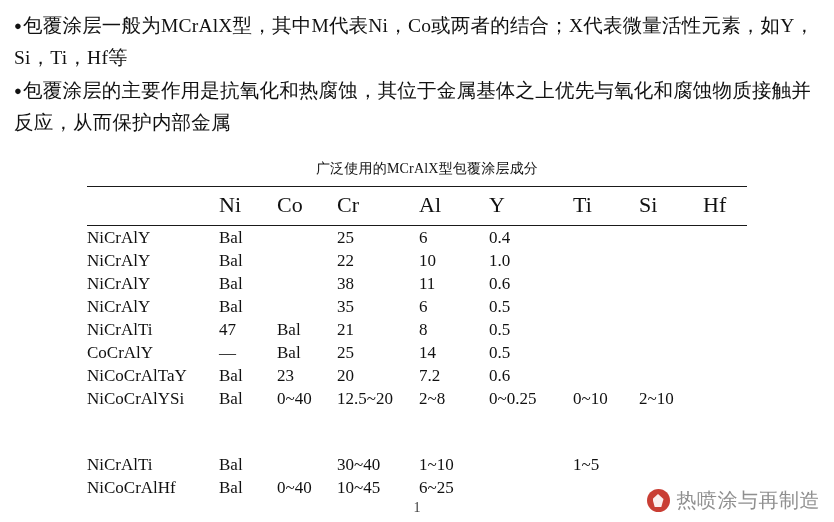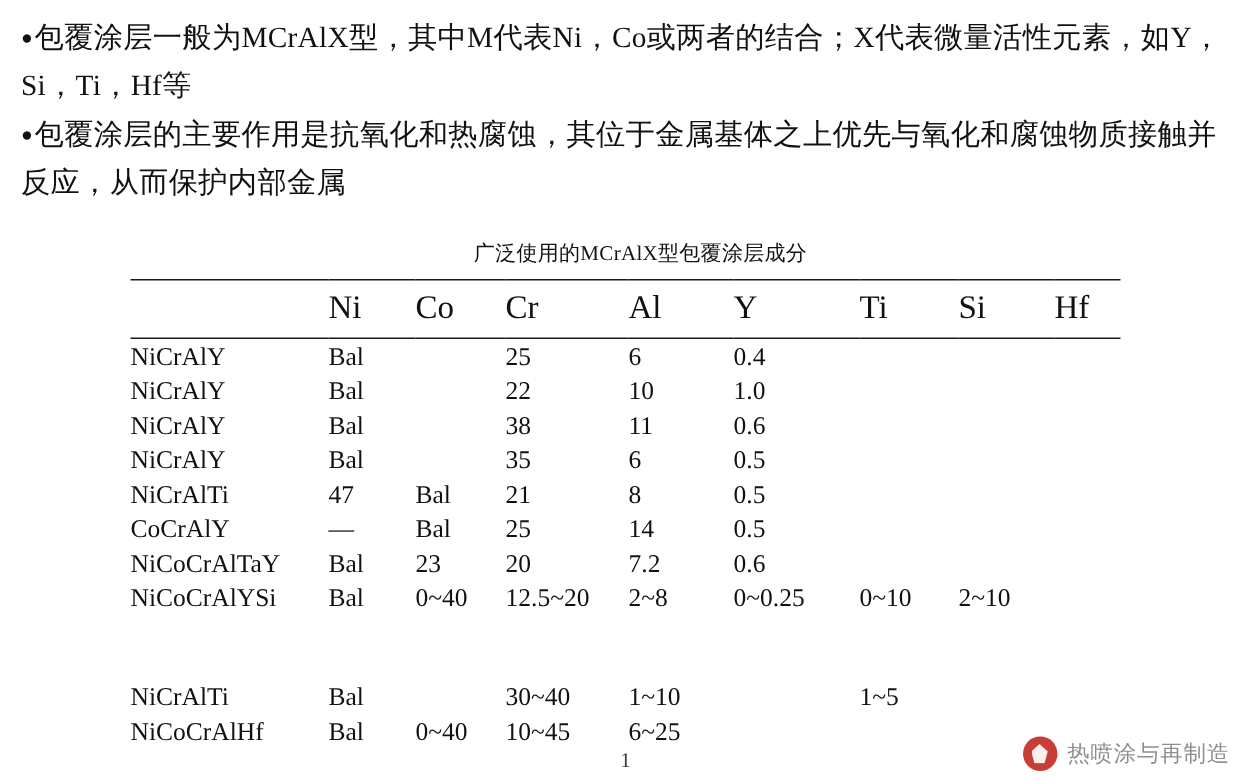--- a/index.html
+++ b/index.html
@@ -106,21 +106,21 @@
     position: absolute;
     left: 6px;
     top: 5px;
     width: 11px;
     height: 13px;
     background: #ffffff;
     clip-path: polygon(50% 0%, 100% 38%, 80% 100%, 20% 100%, 0% 38%);
     opacity: 0.92;
   }
   .wm-text {
-    font-size: 15px;
+    font-size: 20px;
     color: #8a8a8a;
     font-family: "Liberation Sans", sans-serif;
     letter-spacing: 0.5px;
   }
   .page-num {
     position: absolute;
     bottom: 6px;
     left: 50%;
     transform: translateX(-50%);
     font-size: 14px;

